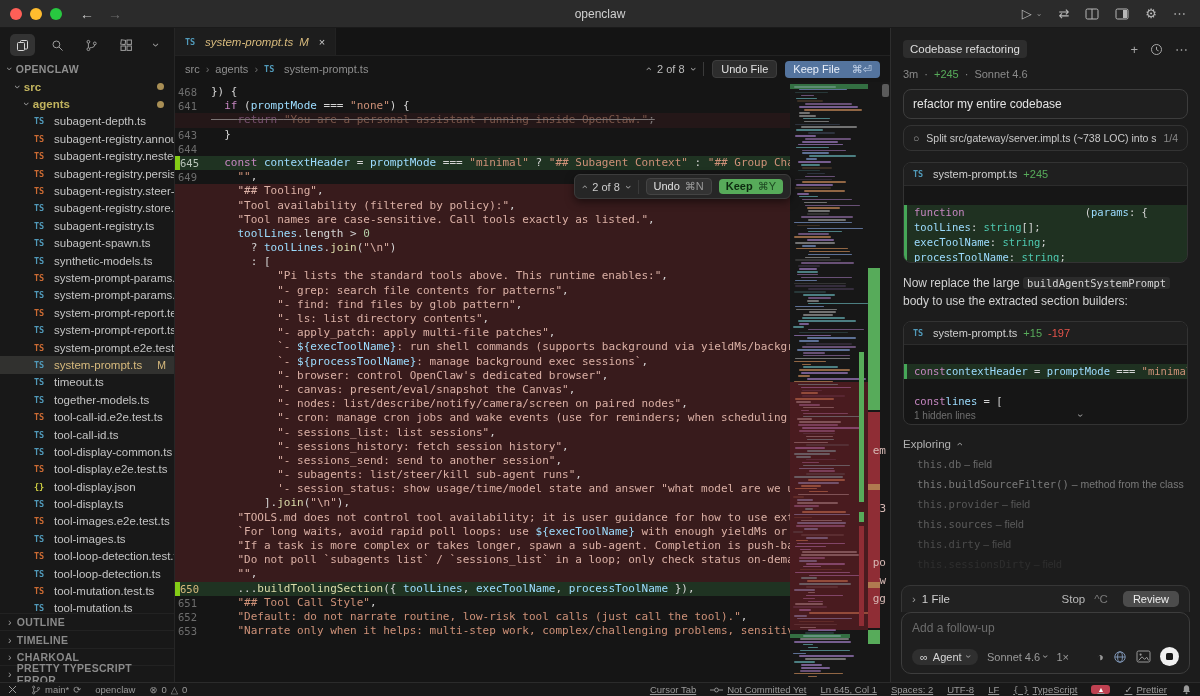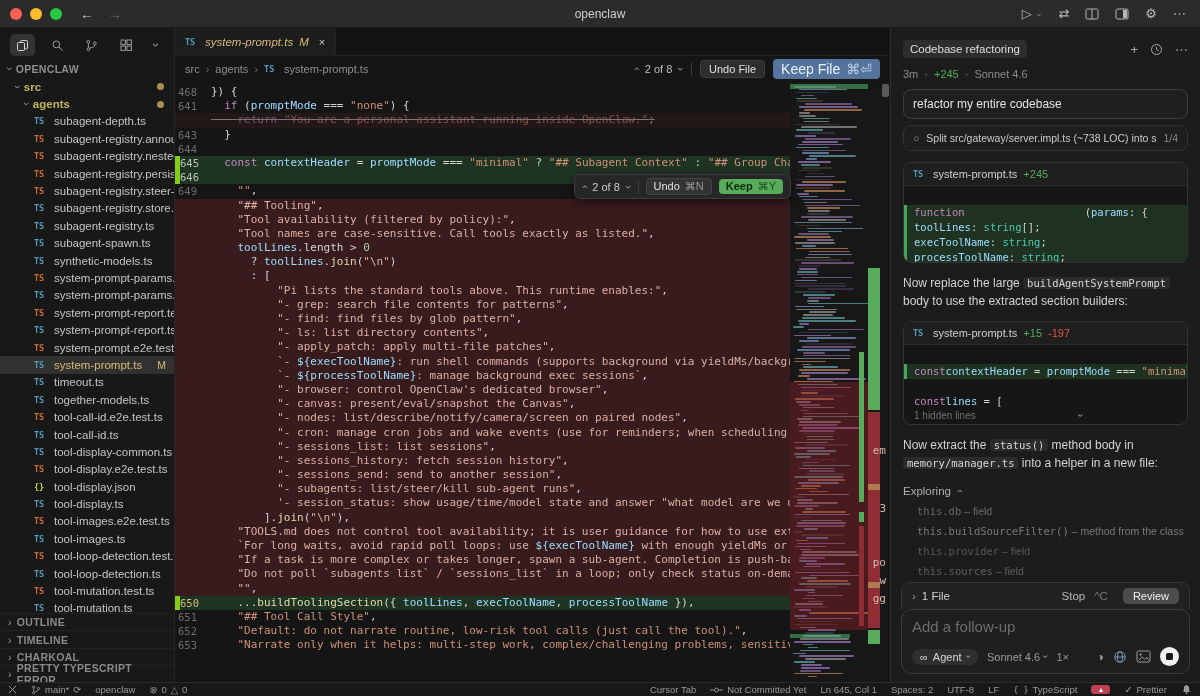--- a/index.html
+++ b/index.html
@@ -43,21 +43,21 @@
   .tab { display:flex; align-items:center; gap:6px; padding:0 10px; background:#1d1d1d; border-right:1px solid #222; font-size:11.5px; }
   .tab .tname { color:#d7ba7d; font-style:italic; }
   .tab .tmod { color:#d7ba7d; font-style:italic; }
   .tab .tclose { color:#cccccc; font-size:11px; margin-left:4px; }
   .crumbrow { height:26px; display:flex; align-items:center; padding:0 10px; color:#8f8f8f; font-size:11px; gap:6px; }
   .crumbrow .sep { color:#6a6a6a; }
   .diffbar { margin-left:auto; display:flex; align-items:center; gap:8px; }
   .counter { display:flex; align-items:center; gap:7px; color:#bdbdbd; font-size:11px; }
   .vdiv { width:1px; height:14px; background:#3a3a3a; }
   .btn-dark { background:#2d2d2d; border:1px solid #3d3d3d; color:#e0e0e0; border-radius:4px; padding:2px 8px; font-size:11px; }
-  .btn-keepfile { background:#54749e; color:#eaf0fa; border-radius:4px; padding:2px 8px; font-size:14px; display:flex; gap:6px; align-items:center; }
+  .btn-keepfile { background:#54749e; color:#eaf0fa; border-radius:4px; padding:2px 8px; font-size:11px; display:flex; gap:12px; align-items:center; }
   .btn-keepfile .keys { color:#c3d2e8; }
 
   .codewrap { position:absolute; top:54px; left:0; right:0; bottom:0; overflow:hidden; background:#151515; }
   .code-lines { position:absolute; left:0; top:3px; right:100px; }
   .line { display:flex; height:14.2px; line-height:14.2px; white-space:pre; font-family:"DejaVu Sans Mono", monospace; font-size:11px; color:#d4d4d4; }
   .gut { width:36px; flex:none; text-align:right; padding-right:14px; color:#6e6e6e; font-size:10.5px; }
   .ct { flex:1; overflow:hidden; }
   .line.add { background:rgba(70,160,80,0.22); }
   .line.add .gut { color:#b9c4ba; border-left:5px solid #84cc16; padding-left:0; }
   .line.del { background:rgba(180,50,55,0.22); }
@@ -111,34 +111,34 @@
   .exphead { margin-top:13px; display:flex; align-items:center; gap:6px; color:#b0b0b0; font-size:11.5px; }
   .expitem { margin-top:8px; padding-left:14px; font-size:10.5px; color:#909090; }
   .expitem .ec { font-family:"DejaVu Sans Mono", monospace; }
 
   .composer { position:absolute; left:10px; right:10px; bottom:8px; }
   .filesrow { background:#212121; border:1px solid #363636; border-bottom:none; border-radius:9px 9px 0 0; display:flex; align-items:center; gap:6px; padding:5px 10px; font-size:11.5px; color:#cfcfcf; }
   .filesrow .spacer { flex:1; }
   .filesrow .stop { color:#b9b9b9; } .filesrow .stopkey { color:#7a7a7a; margin-left:3px; }
   .btn-review { background:#4c4c4c; color:#efefef; border-radius:5px; padding:2px 10px; font-size:11px; margin-left:9px; }
   .inputbox { background:#1f1f1f; border:1px solid #3d3d3d; border-radius:10px; padding:8px 10px 7px 10px; }
-  .placeholder { color:#6d6d6d; font-size:15px; }
+  .placeholder { color:#6d6d6d; font-size:12px; }
   .ctrlrow { margin-top:12px; display:flex; align-items:center; gap:9px; }
   .agentpill { background:#2f2f2f; border-radius:11px; display:flex; align-items:center; gap:5px; padding:2px 8px; color:#d6d6d6; font-size:11px; }
   .modelsel { color:#9a9a9a; font-size:11px; display:flex; gap:4px; align-items:center; }
   .mult { color:#9a9a9a; font-size:11px; }
   .ctrlicons { margin-left:auto; display:flex; align-items:center; gap:9px; }
   .usage { color:#9a9a9a; font-size:12px; }
   .stopbtn { width:19px; height:19px; border-radius:50%; background:#f0f0f0; display:flex; align-items:center; justify-content:center; }
   .stopbtn .sq { width:7px; height:7px; background:#1a1a1a; border-radius:1.5px; }
 
   
   .statusbar { position:absolute; left:0; top:682px; width:1200px; height:14px; background:#181818; border-top:1px solid #2b2b2b; display:flex; align-items:center; font-size:9.5px; color:#9a9a9a; padding:0 8px; gap:14px; }
   .sb-item { display:flex; align-items:center; gap:4px; white-space:nowrap; }
-  .sb-right { margin-left:auto; display:flex; align-items:center; gap:14px; }
+  .sb-right { margin-left:auto; display:flex; align-items:center; gap:14px;text-decoration:underline; }
   .redbadge { background:#bf4151; border-radius:3px; color:#fff; font-size:7px; padding:1px 6px; display:flex; align-items:center; }
   svg.icn { display:block; }
 </style>
 </head>
 <body>
 
 <div class="titlebar">
   <div class="lights">
     <div class="light" style="background:#ff5f57"></div>
     <div class="light" style="background:#febc2e"></div>
@@ -385,21 +385,20 @@
   </div>
 
   <div class="codewrap">
     <div class="code-lines" id="code-lines">
         <div class="line ctx"><span class="gut">468</span><span class="ct">}) {</span></div>
         <div class="line ctx"><span class="gut">641</span><span class="ct">  <span class="k">if</span> (<span class="v">promptMode</span> === <span class="s">"none"</span>) {</span></div>
         <div class="line delstrike"><span class="gut"></span><span class="ct">    <span class="k">return</span> <span class="s">"You are a personal assistant running inside OpenClaw."</span>;</span></div>
         <div class="line ctx"><span class="gut">643</span><span class="ct">  }</span></div>
         <div class="line ctx"><span class="gut">644</span><span class="ct"></span></div>
         <div class="line add"><span class="gut">645</span><span class="ct">  <span class="k">const</span> <span class="v">contextHeader</span> = <span class="v">promptMode</span> === <span class="s">"minimal"</span> ? <span class="s">"## Subagent Context"</span> : <span class="s">"## Group Chat Context"</span>;</span></div>
-        <div class="line add"><span class="gut">646</span><span class="ct"></span></div>
         <div class="line ctx"><span class="gut">649</span><span class="ct">    <span class="s">""</span>,</span></div>
         <div class="line del"><span class="gut"></span><span class="ct">    <span class="s">"## Tooling"</span>,</span></div>
         <div class="line del"><span class="gut"></span><span class="ct">    <span class="s">"Tool availability (filtered by policy):"</span>,</span></div>
         <div class="line del"><span class="gut"></span><span class="ct">    <span class="s">"Tool names are case-sensitive. Call tools exactly as listed."</span>,</span></div>
         <div class="line del"><span class="gut"></span><span class="ct">    <span class="v">toolLines</span>.length &gt; <span class="n">0</span></span></div>
         <div class="line del"><span class="gut"></span><span class="ct">      ? <span class="v">toolLines</span>.<span class="f">join</span>(<span class="s">"\n"</span>)</span></div>
         <div class="line del"><span class="gut"></span><span class="ct">      : [</span></div>
         <div class="line del"><span class="gut"></span><span class="ct">          <span class="s">"Pi lists the standard tools above. This runtime enables:"</span>,</span></div>
         <div class="line del"><span class="gut"></span><span class="ct">          <span class="s">"- grep: search file contents for patterns"</span>,</span></div>
         <div class="line del"><span class="gut"></span><span class="ct">          <span class="s">"- find: find files by glob pattern"</span>,</span></div>
@@ -734,21 +733,20 @@
           <div class="pcl add">  <span class="k">const</span> <span class="v">contextHeader</span> = <span class="v">promptMode</span> === <span class="s">"minimal"</span></div>
           <div class="pcl ctx">&nbsp;</div>
           <div class="pcl ctx">  <span class="k">const</span> <span class="v">lines</span> = [</div>
         </div>
       <div class="hiddenrow">
         <span>1 hidden lines</span>
         <span class="hl"><span class="chev d">›</span></span>
       </div>
     </div>
 
-    <div class="ppara" id="para2"><span>Now extract the </span><span class="ichip">status()</span><span> method body in </span><span class="ichip">memory/manager.ts</span><span> into a helper in a new file:</span></div>
 
     <div class="exphead">
       <span>Exploring</span>
         <span class="chev u">›</span>
     </div>
     <div id="exploring-list">
         <div class="expitem" style="opacity: 0.65;"><span class="ec">this.db</span><span> – field</span></div>
         <div class="expitem" style="opacity: 0.8;"><span class="ec">this.buildSourceFilter()</span><span> – method from the class</span></div>
         <div class="expitem" style="opacity: 0.5;"><span class="ec">this.provider</span><span> – field</span></div>
         <div class="expitem" style="opacity: 0.55;"><span class="ec">this.sources</span><span> – field</span></div>

